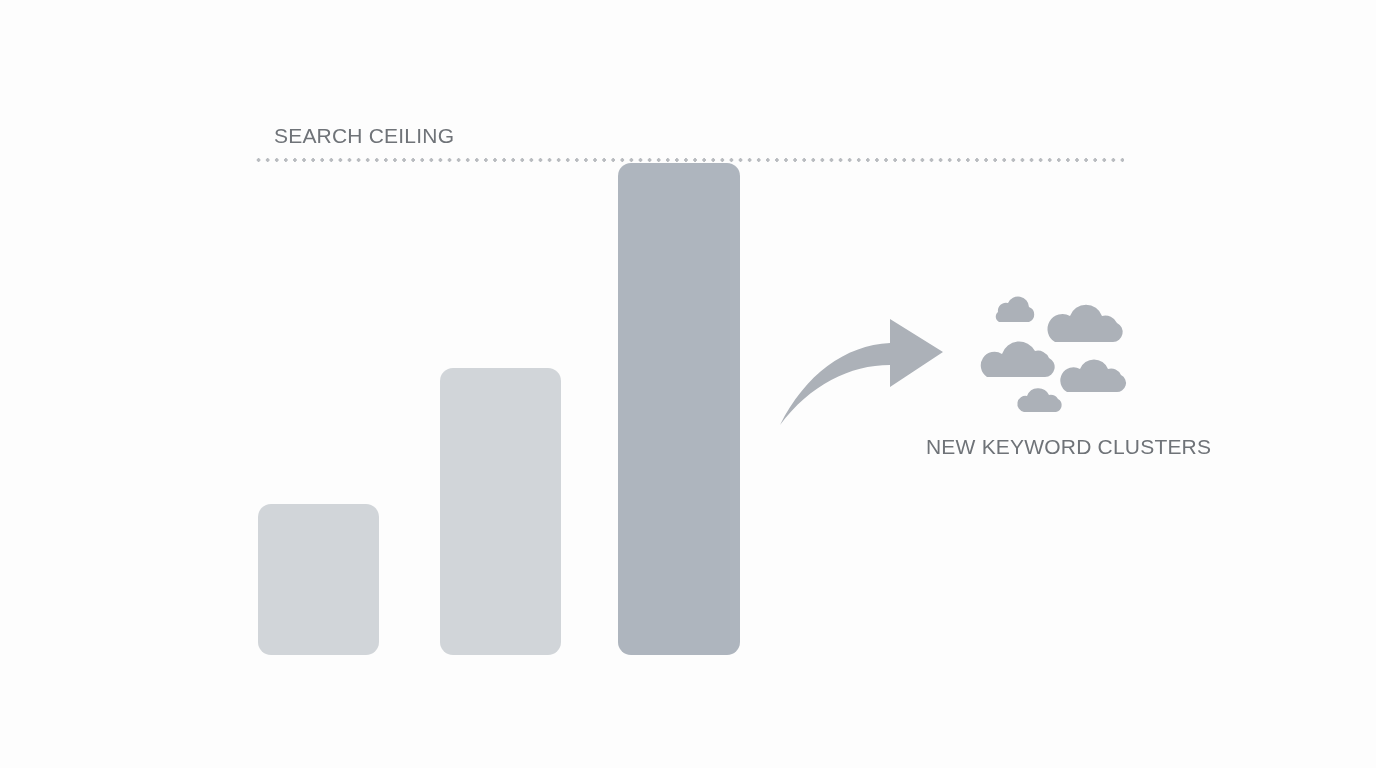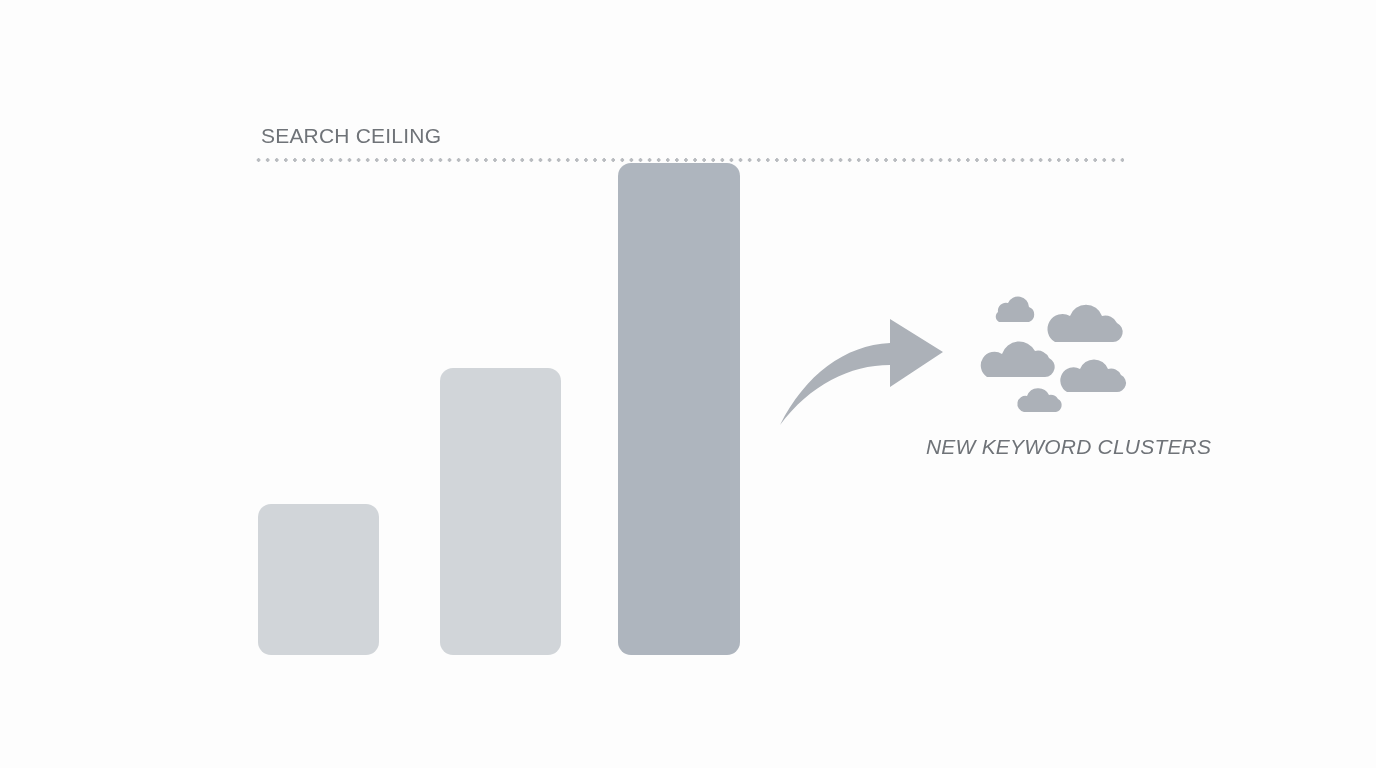--- a/index.html
+++ b/index.html
@@ -7,21 +7,21 @@
   .label { position:absolute; color:#6f7378; font-size:21px; letter-spacing:0.2px; }
   .ceiling-line { position:absolute; left:254px; top:158px; width:870px; height:4px;
     background-image: radial-gradient(circle, #b9bcc0 1.6px, transparent 2px);
     background-size:9.1px 4px; background-repeat:repeat-x; }
   .bar { position:absolute; border-radius:13px; }
   svg { position:absolute; }
 </style>
 </head>
 <body>
 
-<div class="label" style="left:261px; top:124px;">SEARCH CEILING</div>
+<div class="label" style="left:274px; top:124px;">SEARCH CEILING</div>
 <div class="ceiling-line"></div>
 
 <div class="bar" style="left:258px; top:504px; width:121px; height:151px; background:#d1d5d9;"></div>
 <div class="bar" style="left:440px; top:368px; width:121px; height:287px; background:#d1d5d9;"></div>
 <div class="bar" style="left:618px; top:163px; width:122px; height:492px; background:#aeb5be;"></div>
 
 <svg style="left:775px; top:315px;" width="175" height="115" viewBox="0 0 175 115">
   <path d="M5 110 C 30 60, 70 30, 115 28 L 115 4 L 168 37 L 115 72 L 115 50 C 75 50, 35 70, 5 110 Z" fill="#acb1b8"></path>
 </svg>
 
@@ -33,13 +33,13 @@
     <path d="M80 47 h58 a10 10 0 0 0 4-19 a13 13 0 0 0-15-7 a17 17 0 0 0-32 0 a13 13 0 0 0-15 26z"></path>
 
     <path d="M12 82 h58 a10 10 0 0 0 4-19 a12 12 0 0 0-14-7 a18 18 0 0 0-33 3 a12 12 0 0 0-15 23z"></path>
 
     <path d="M92 97 h49 a9 9 0 0 0 5-17 a11 11 0 0 0-13-6 a15 15 0 0 0-28 0 a11 11 0 0 0-13 23z"></path>
 
     <path d="M49 117 h32 a7 7 0 0 0 2-13 a9 9 0 0 0-9-4 a12 12 0 0 0-22 1 a8 8 0 0 0-3 16z"></path>
   </g>
 </svg>
 
-<div class="label" style="left:926px; top:435px;font-style:italic;">NEW KEYWORD CLUSTERS</div>
+<div class="label" style="left:926px; top:435px;">NEW KEYWORD CLUSTERS</div>
 
 </body></html>

